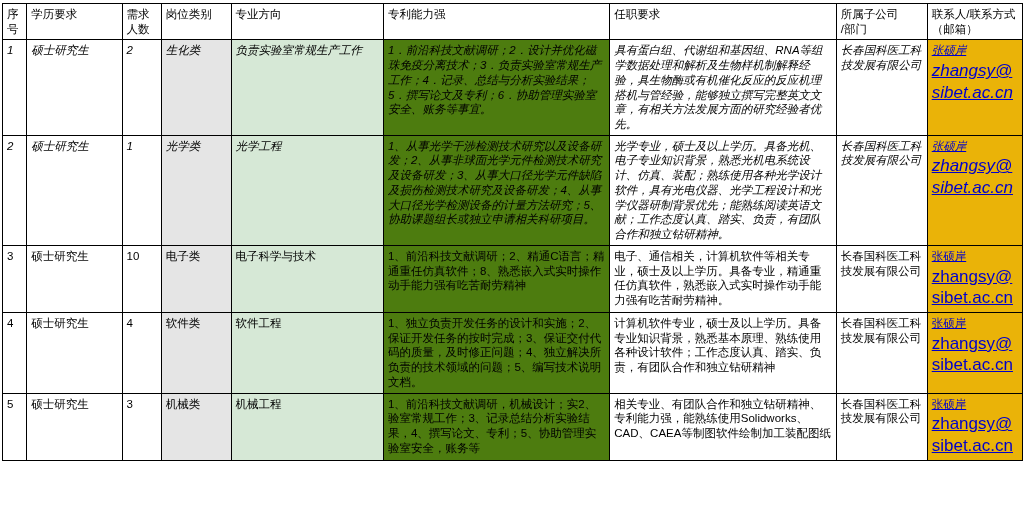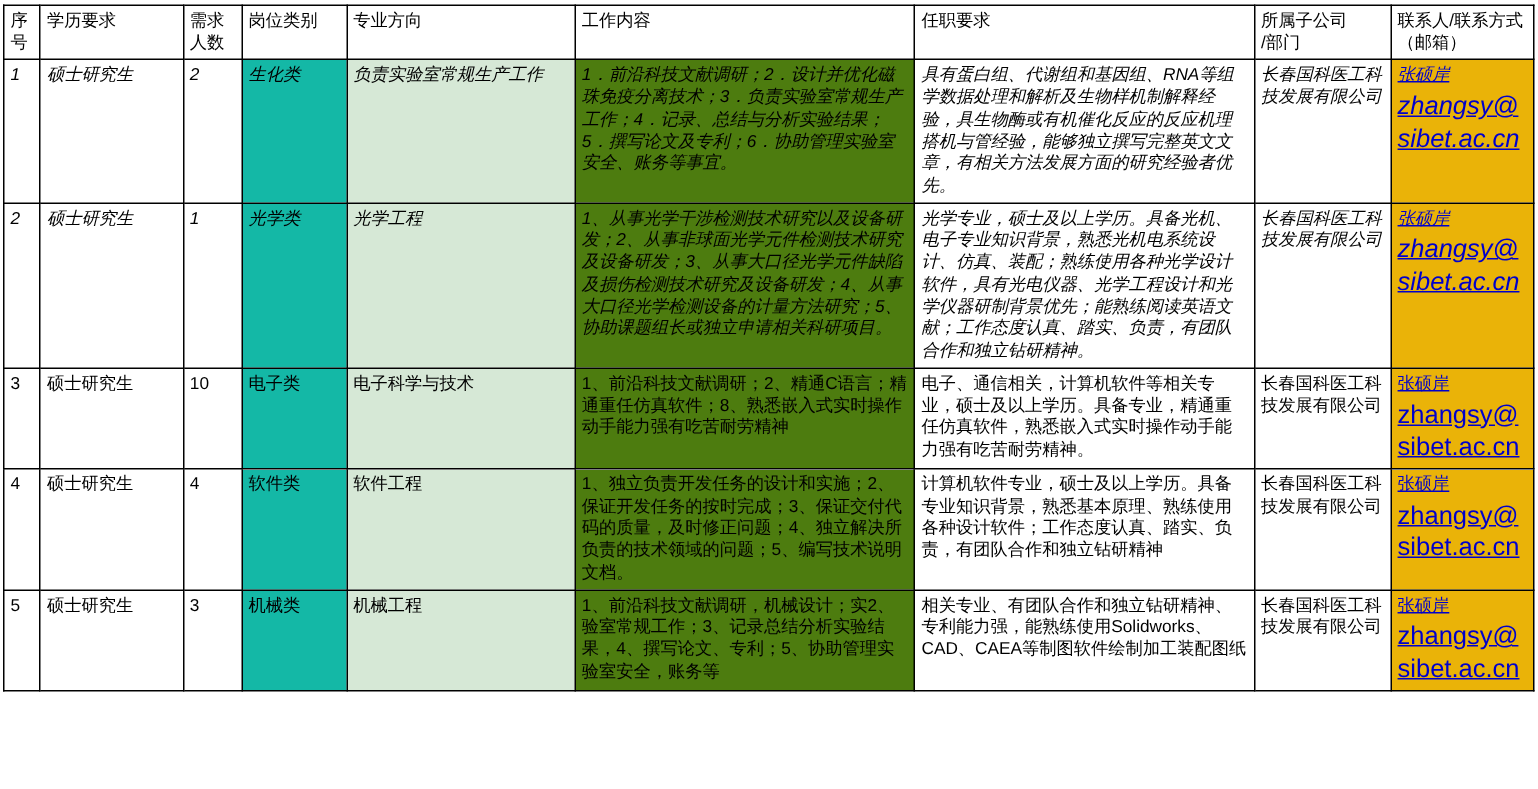--- a/index.html
+++ b/index.html
@@ -45,21 +45,21 @@
   col.c-dept  { width: 86px; }
   col.c-contact { width: 90px; }
 
   
   tr.italic td {
     font-style: italic;
   }
   td.idx { text-align: center; }
   .shade-green { background: #4d7c0f; }
   .contact-cell { background: #eab308; }
-  .cat-cell { background: #14b8a6; }
+  .cat-cell { background: #e5e5e5; }
   .major-cell { background: #d6e8d6; }
 
   .link {
     color: #0000cc;
     text-decoration: underline;
     display: block;
     margin-top: 2px;
     word-break: break-all;
     font-size: 17px;
   }
@@ -92,21 +92,21 @@
         <p>序</p>
         <p>号</p>
       </td>
       <td>学历要求</td>
       <td>
         <p>需求</p>
         <p>人数</p>
       </td>
       <td>岗位类别</td>
       <td>专业方向</td>
-      <td>工作内容</td>
+      <td>专利能力强</td>
       <td>任职要求</td>
       <td>
         <p>所属子公司</p>
         <p>/部门</p>
       </td>
       <td>
         <p>联系人/联系方式</p>
         <p>（邮箱）</p>
       </td>
     </tr>

